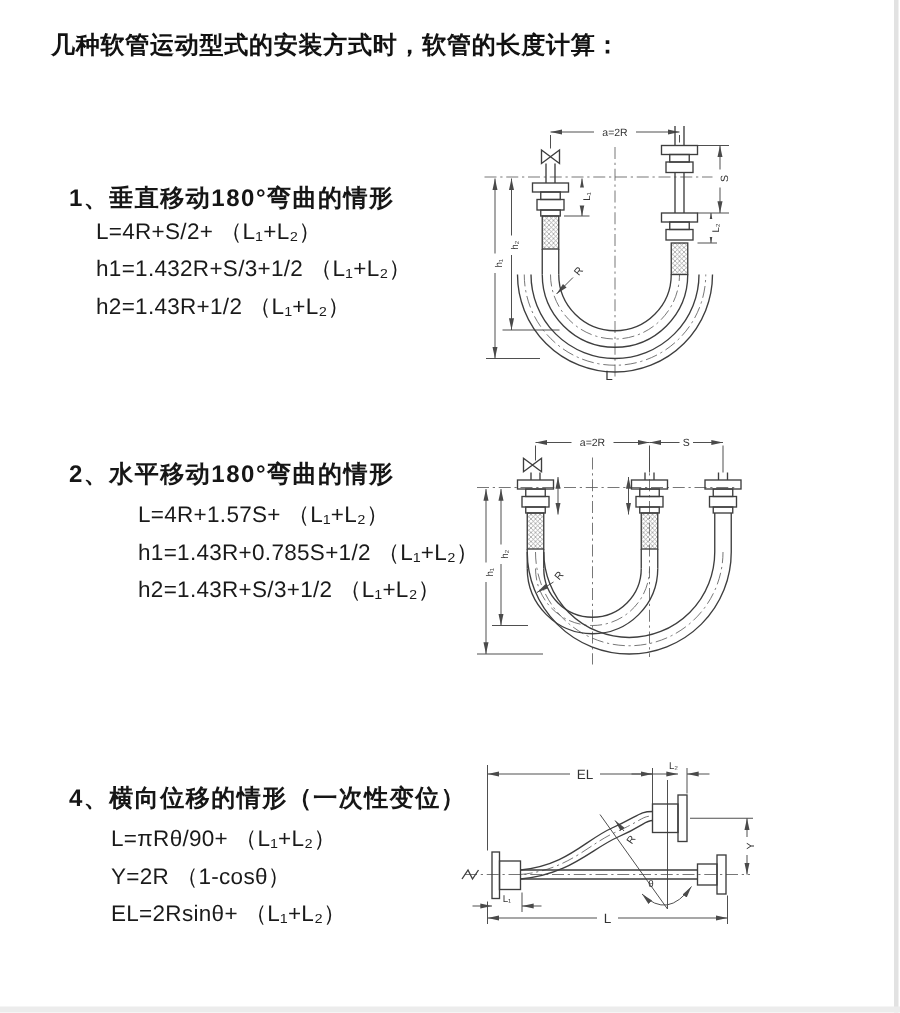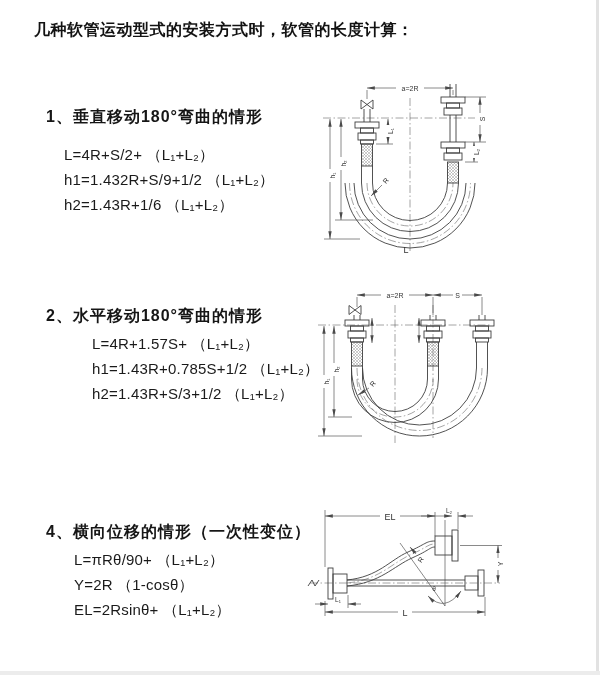--- a/index.html
+++ b/index.html
@@ -21,25 +21,25 @@
   .lbl{font-size:7px;}
   .lbl-s{font-size:6.5px;}
   .lbl-b{font-size:9px;}
   .wbg{fill:#ffffff;stroke:none;}
 </style>
 </head>
 <body>
 
 <div class="abs page-title">几种软管运动型式的安装方式时，软管的长度计算：</div>
 
-<div class="abs sec-h" style="left:46px;top:107px;">1、垂直移动180°弯曲的情形</div>
+<div class="abs sec-h" style="left:46px;top:122px;">1、垂直移动180°弯曲的情形</div>
 <div class="abs" style="left:64px;top:142px;">
   <div class="fml">L=4R+S/2+ （L₁+L₂）</div>
-  <div class="fml">h1=1.432R+S/9+1/2 （L₁+L₂）</div>
-  <div class="fml">h2=1.43R+1/6 （L₁+L₂）</div>
+  <div class="fml">h1=1.432R+S/3+1/2 （L₁+L₂）</div>
+  <div class="fml">h2=1.43R+1/2 （L₁+L₂）</div>
 </div>
 
 <div class="abs sec-h" style="left:46px;top:306px;">2、水平移动180°弯曲的情形</div>
 <div class="abs" style="left:64px;top:331px;margin-left:28px;">
   <div class="fml">L=4R+1.57S+ （L₁+L₂）</div>
   <div class="fml">h1=1.43R+0.785S+1/2 （L₁+L₂）</div>
   <div class="fml">h2=1.43R+S/3+1/2 （L₁+L₂）</div>
 </div>
 
 <div class="abs sec-h" style="left:46px;top:522px;">4、横向位移的情形（一次性变位）</div>

